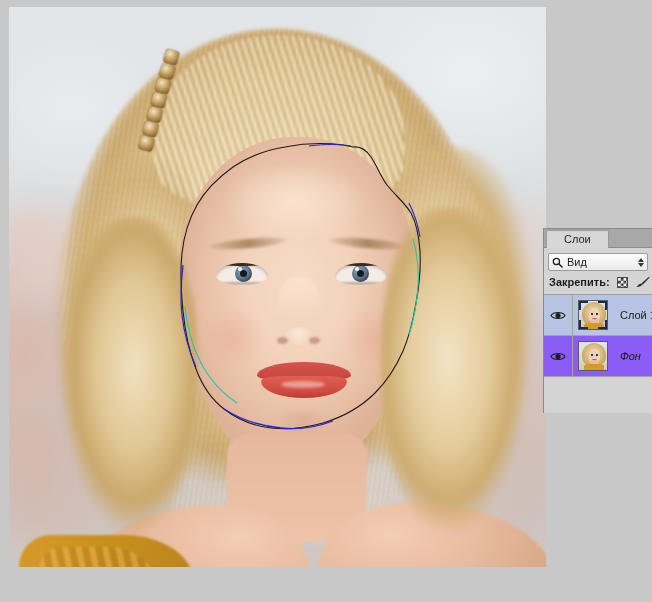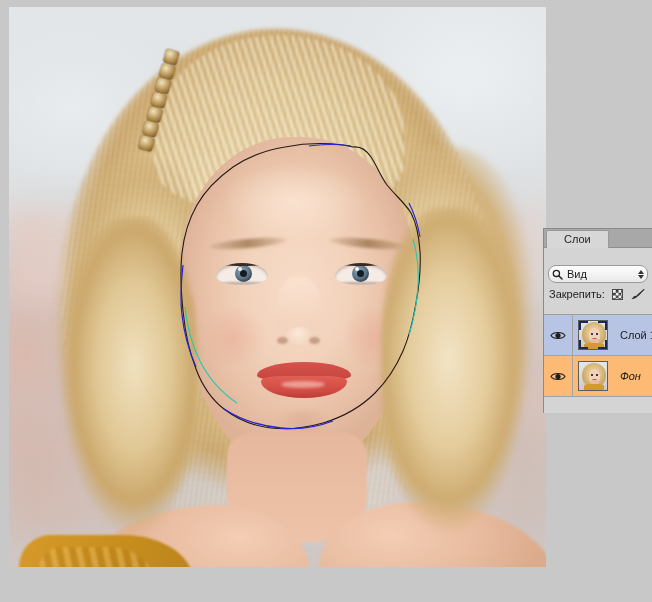--- a/index.html
+++ b/index.html
@@ -239,43 +239,43 @@
     background:#d7d7d7;
     border:1px solid #9a9a9a;border-bottom:none;
     border-radius:2px 2px 0 0;
     font-size:11px;color:#262626;
     line-height:1;
   }
   .panel-body{padding:3px 4px 0 4px;}
 
   .filter-row{
     display:flex;align-items:center;
-    height:18px;margin:14px 0 3px 0;
+    height:18px;margin:2px 0 3px 0;
     background:linear-gradient(180deg,#fdfdfd,#eaeaea);
-    border:1px solid #9b9b9b;border-radius:8px;
+    border:1px solid #9b9b9b;border-radius:2px;
     padding:0 3px;box-sizing:border-box;
   }
   .filter-row .lbl{flex:1;margin-left:4px;font-size:11px;color:#1c1c1c;}
   .spin{display:flex;flex-direction:column;gap:1px;margin-left:2px;}
   .spin span{display:block;width:0;height:0;border-left:3.5px solid transparent;border-right:3.5px solid transparent;}
   .spin .up{border-bottom:4px solid #353535;}
   .spin .dn{border-top:4px solid #353535;}
 
   .blend-row{
     display:flex;align-items:center;
     height:17px;margin-bottom:4px;
     background:linear-gradient(180deg,#fefefe,#efefef);
     border:1px solid #9b9b9b;border-radius:2px;
     padding:0 6px;box-sizing:border-box;
     font-size:11px;color:#1c1c1c;
   }
 
   .lock-row{
-    display:flex;align-items:center;height:16px;margin-bottom:12px;padding-left:1px;
-    font-size:11px;color:#1c1c1c;
+    display:flex;align-items:center;height:16px;margin-bottom:4px;padding-left:1px;
+    font-size:11px;color:#1c1c1c;font-weight:bold;
   }
   .lock-icons{display:flex;align-items:center;gap:8px;margin-left:7px;}
   .checker{
     width:11px;height:11px;
     background-image:
       linear-gradient(45deg,#333 25%,transparent 25%,transparent 75%,#333 75%),
       linear-gradient(45deg,#333 25%,transparent 25%,transparent 75%,#333 75%);
     background-size:5.5px 5.5px;
     background-position:0 0, 2.75px 2.75px;
     background-color:#f2f2f2;
@@ -283,21 +283,21 @@
   }
 
   .layer-list{
     margin:0 -4px;
     border-top:1px solid #9e9e9e;
     background:#d4d4d4;
   }
   .layer-row{
     display:flex;align-items:center;height:40px;
     border-bottom:1px solid #a3a3a3;
-    background:#fdba74;
+    background:#8b5cf6;
   }
   .layer-row.selected{background:#b7c4e4;}
   .eye-cell{
     width:28px;height:100%;display:flex;align-items:center;justify-content:center;
     border-right:1px solid #a3a3a3;
   }
   .thumb-cell{width:40px;display:flex;align-items:center;justify-content:center;}
   .thumb{
     position:relative;width:30px;height:30px;
     border:1px solid #5c5c5c;box-sizing:border-box;overflow:hidden;

